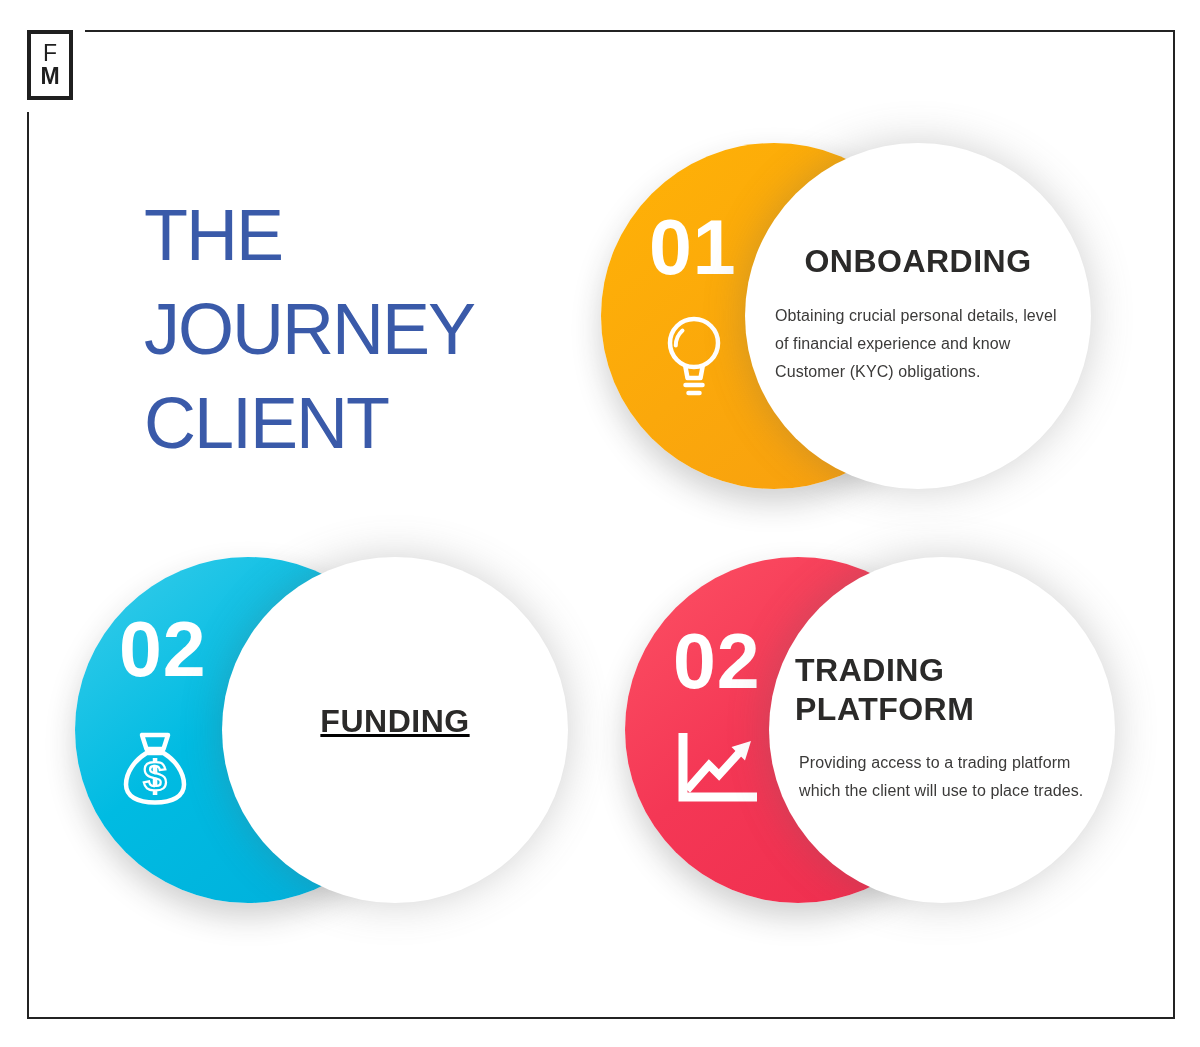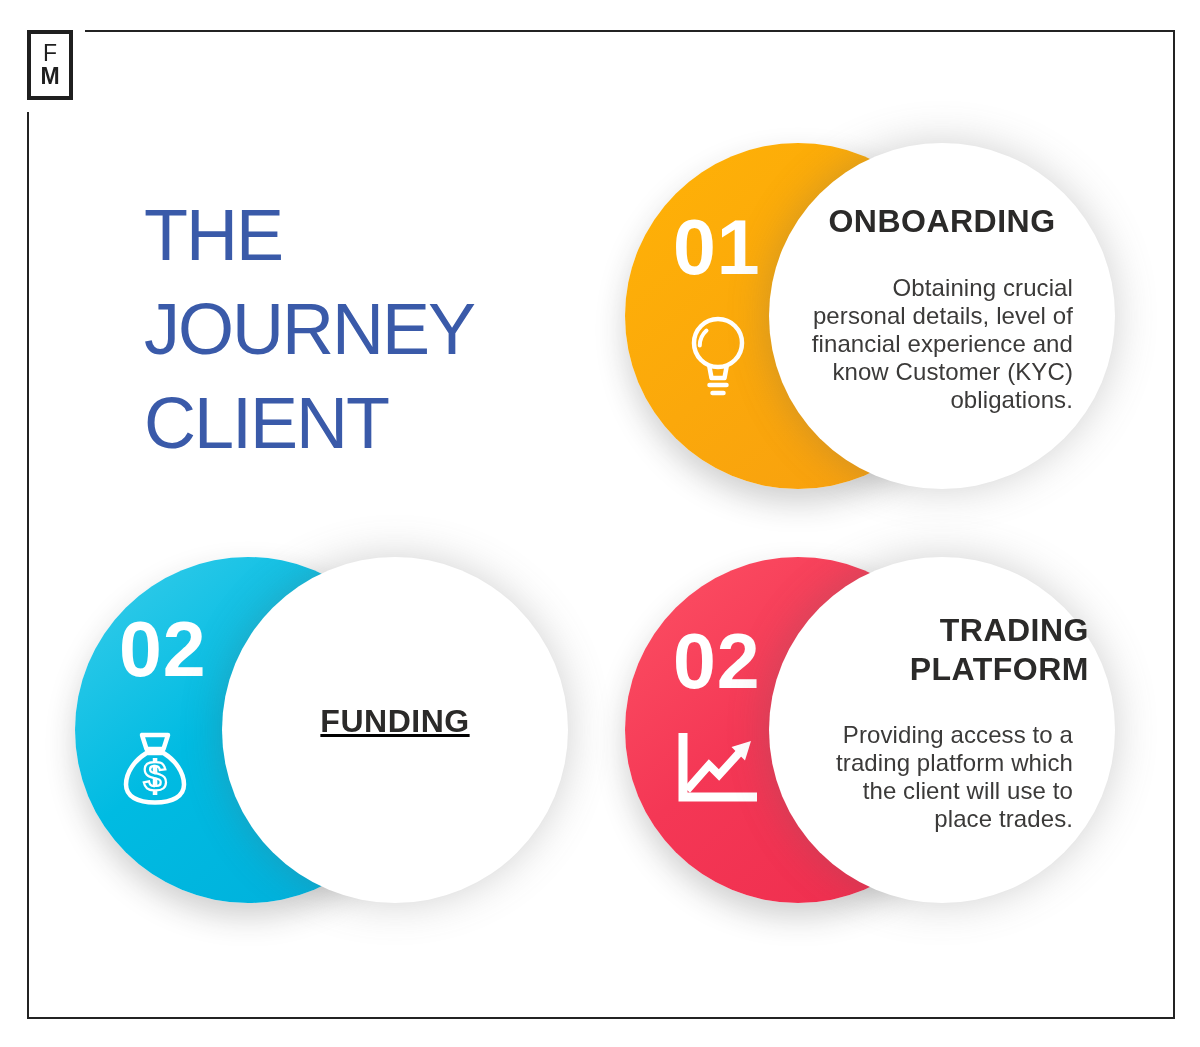--- a/index.html
+++ b/index.html
@@ -41,42 +41,42 @@
     box-shadow: 0 14px 30px rgba(40,40,40,0.22);
     z-index: 1;
   }
   .card {
     position: absolute; top: 0;
     width: 346px; height: 346px; border-radius: 50%;
     background: #ffffff;
     box-shadow: 0 0 42px rgba(100,100,100,0.30);
     z-index: 2;
     display: flex; flex-direction: column; align-items: center; justify-content: center;
-    text-align: right;
+    text-align: left;
     box-sizing: border-box; padding: 0 26px;
   }
   .card h2 {
     margin: 0 0 16px 0;
     font-size: 32px; font-weight: 700; line-height: 1.22;
     color: #2B2A29; letter-spacing: 0.5px;
   }
   .card p {
-    margin: 16px; max-width: 290px;
-    font-size: 24px; line-height: 28px;
+    margin: 4px; max-width: 290px;
+    font-size: 16px; line-height: 28px;
     color: #3B3A39; letter-spacing: 0.1px;
   }
   .num {
     position: absolute; left: 48px; top: 66px; z-index: 1;
     color: #ffffff; font-size: 77px; font-weight: 700; line-height: 1;
     letter-spacing: 1px;
   }
   .icon { position: absolute; z-index: 1; }
 
   
-  #step1 { left: 625px; top: 143px; }
+  #step1 { left: 601px; top: 143px; }
   #step1 .card { left: 144px; }
   #step1 .disc { background: linear-gradient(140deg, #FFB206 0%, #F79E10 100%); }
   #step1 .icon { left: 62px; top: 172px; }
 
   #step2 { left: 75px; top: 557px; }
   #step2 .card { left: 147px; text-decoration: underline; }
   #step2 .disc { background: linear-gradient(140deg, #3BCDEA 0%, #00BBE2 45%, #00AEDA 100%); }
   #step2 .icon { left: 40px; top: 172px; }
   #step2 .card p { max-width: 258px; }
   #step2 .num { left: 44px; top: 54px; }

